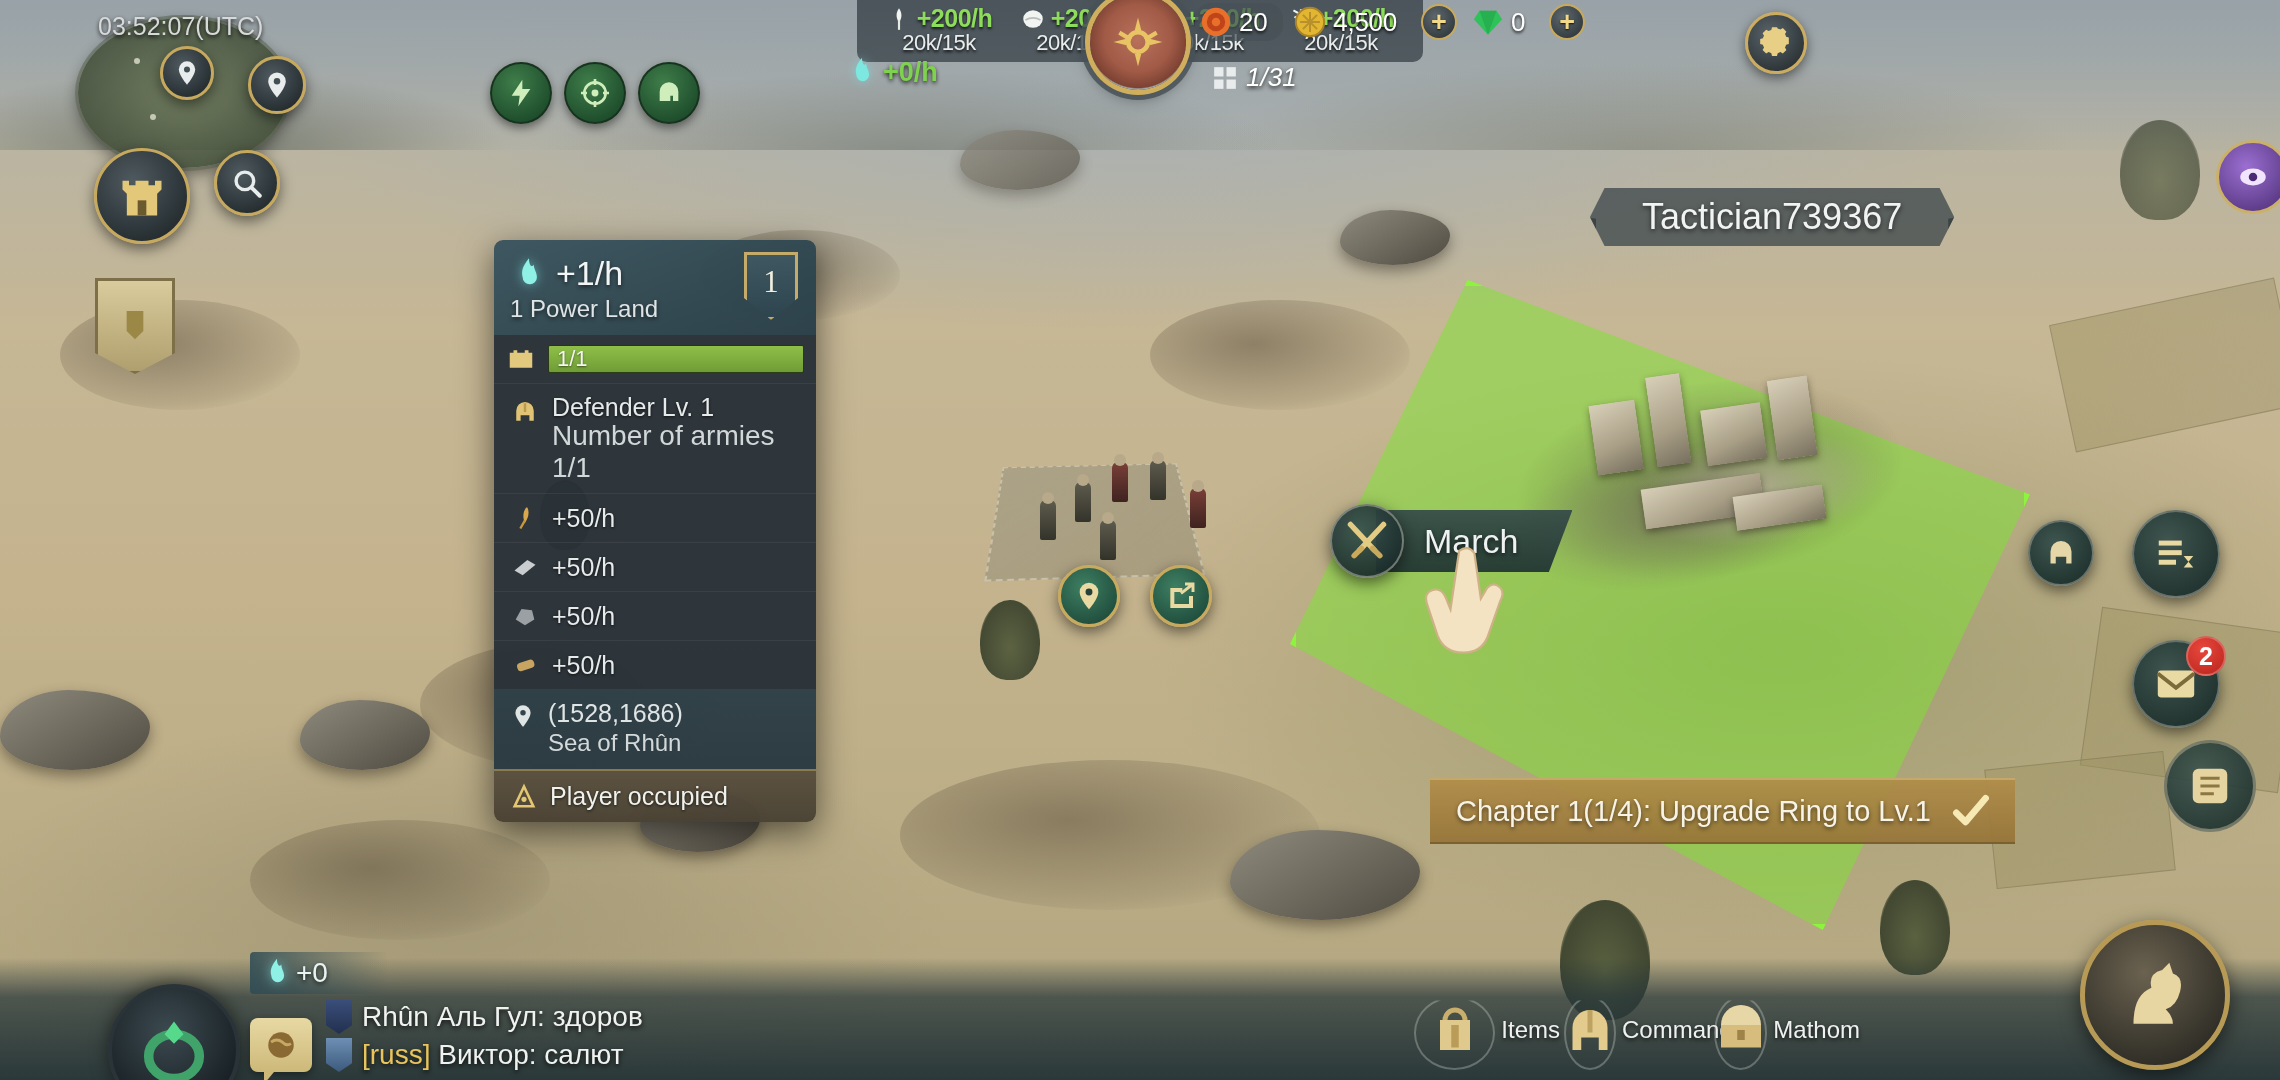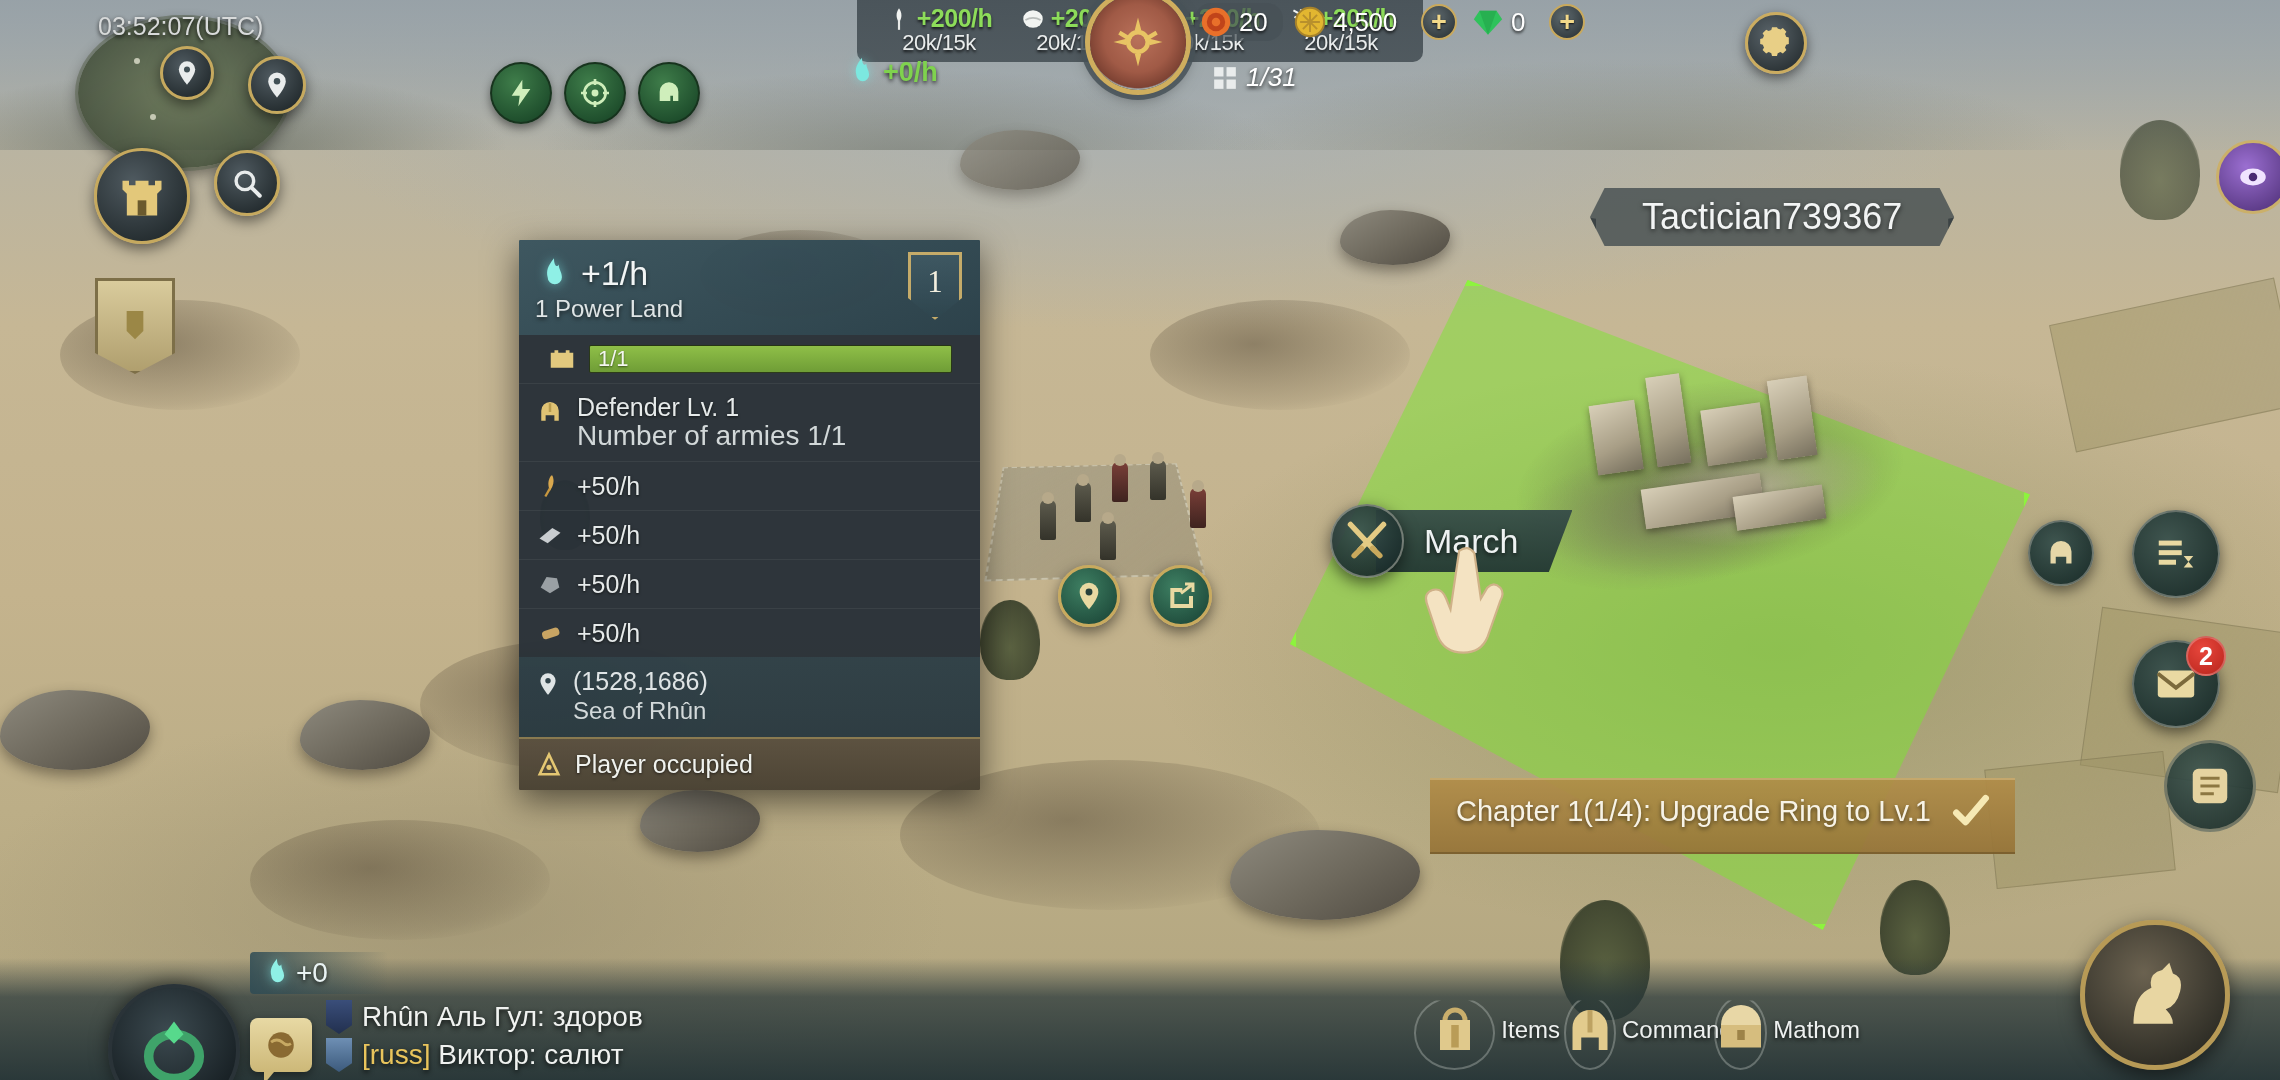--- a/index.html
+++ b/index.html
@@ -180,22 +180,22 @@
     position:absolute; border-radius:50%;
     background:radial-gradient(circle at 40% 34%, #4f5a60, #232b2e 80%);
     border:3px solid #c6a95e;
     display:flex;align-items:center;justify-content:center;
     box-shadow:0 5px 14px rgba(0,0,0,.5);
     z-index:33;
   }
 
   
   #panel {
-    position:absolute; left:519px; top:240px; width:461px; z-index:50;
-    border-radius:1px;
+    position:absolute; left:494px; top:240px; width:322px; z-index:50;
+    border-radius:9px;
     box-shadow:0 10px 34px rgba(0,0,0,.55);
     overflow:hidden;
     font-size:0;
   }
   #panel-head {
     position:relative;
     background:linear-gradient(160deg, rgba(58,84,94,.97), rgba(40,62,72,.97));
     padding:14px 16px 12px 16px;
   }
   #panel-head .rate-row { display:flex; align-items:center; gap:8px;}
@@ -220,21 +220,21 @@
     display:flex; align-items:center; gap:12px;
     padding:9px 16px;
     border-top:1px solid rgba(255,255,255,.06);
   }
   .prow .ico { width:30px; height:30px; flex:none; display:flex;align-items:center;justify-content:center;}
   .prow .txt { color:#e6eaea; font-size:25px; text-shadow:0 1px 3px rgba(0,0,0,.7);}
   .prow .txt2 { color:#d2d8d9; font-size:28px; margin-top:-2px;}
   .prow.two { align-items:flex-start; }
   .prow.two .ico { margin-top:4px; }
 
-  #bar-row { background:rgba(40,48,55,.96); padding:9px 28px; display:flex; align-items:center; gap:12px;}
+  #bar-row { background:rgba(40,48,55,.96); padding:9px 12px; display:flex; align-items:center; gap:12px;}
   #bar {
     flex:1; height:28px; border-radius:2px;
     background:linear-gradient(180deg,#8fbf48,#6f9d36);
     border:1px solid rgba(20,28,14,.8);
     display:flex; align-items:center;
   }
   #bar span { color:#f4f7ef; font-size:22px; padding-left:8px; text-shadow:0 1px 2px rgba(0,0,0,.5);}
 
   #panel-loc { background:linear-gradient(180deg, rgba(44,62,70,.96), rgba(40,56,64,.96)); padding:10px 16px 12px;}
   #panel-loc .line { display:flex; align-items:flex-start; gap:12px;}
@@ -307,21 +307,21 @@
   #name-banner::before{ left:-40px; clip-path:polygon(0 0,100% 22%,100% 78%,0 100%,18% 50%); }
   #name-banner::after{ right:-40px; clip-path:polygon(0 22%,100% 0,82% 50%,100% 100%,0 78%); }
 
   
   #quest {
     position:absolute; left:1430px; top:778px; z-index:52;
     display:flex; align-items:center; gap:18px;
     background:linear-gradient(180deg, rgba(176,140,72,.93), rgba(150,116,56,.93));
     border-top:2px solid rgba(226,200,140,.6);
     border-bottom:2px solid rgba(90,66,28,.6);
-    padding:9px 22px 19px 26px;
+    padding:9px 22px 9px 26px;
   }
   #quest .qt { color:#f7f3e6; font-size:29px; text-shadow:0 2px 4px rgba(0,0,0,.55);}
 
   
   .rbtn {
     position:absolute; border-radius:50%;
     background:radial-gradient(circle at 40% 34%, rgba(56,80,76,.95), rgba(24,44,42,.95) 80%);
     border:2px solid rgba(170,172,162,.5);
     display:flex;align-items:center;justify-content:center;
     box-shadow:0 5px 14px rgba(0,0,0,.5);

